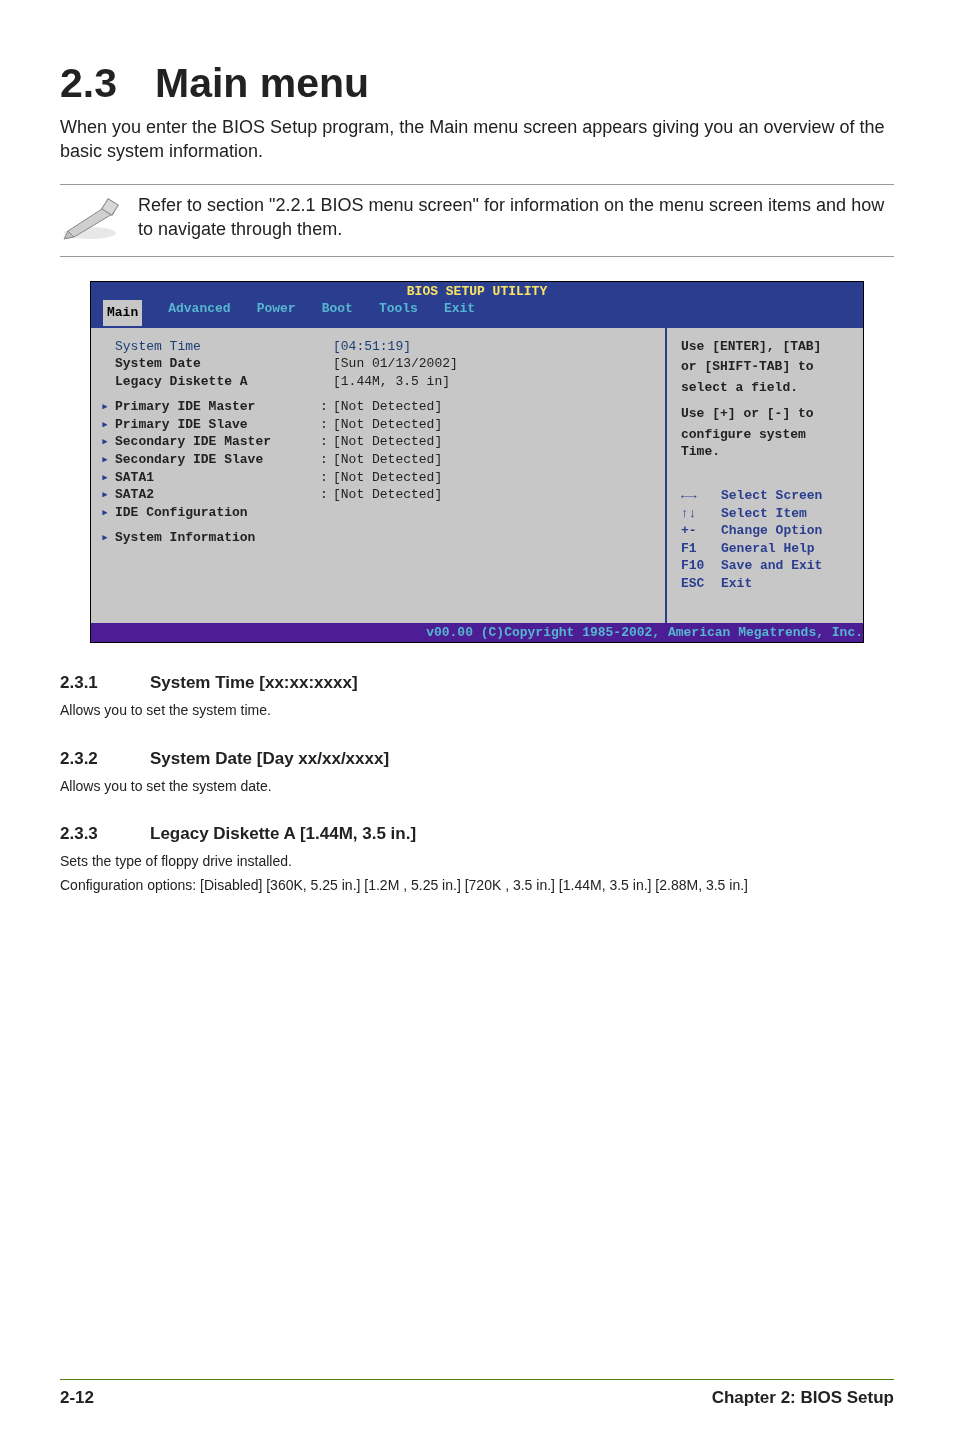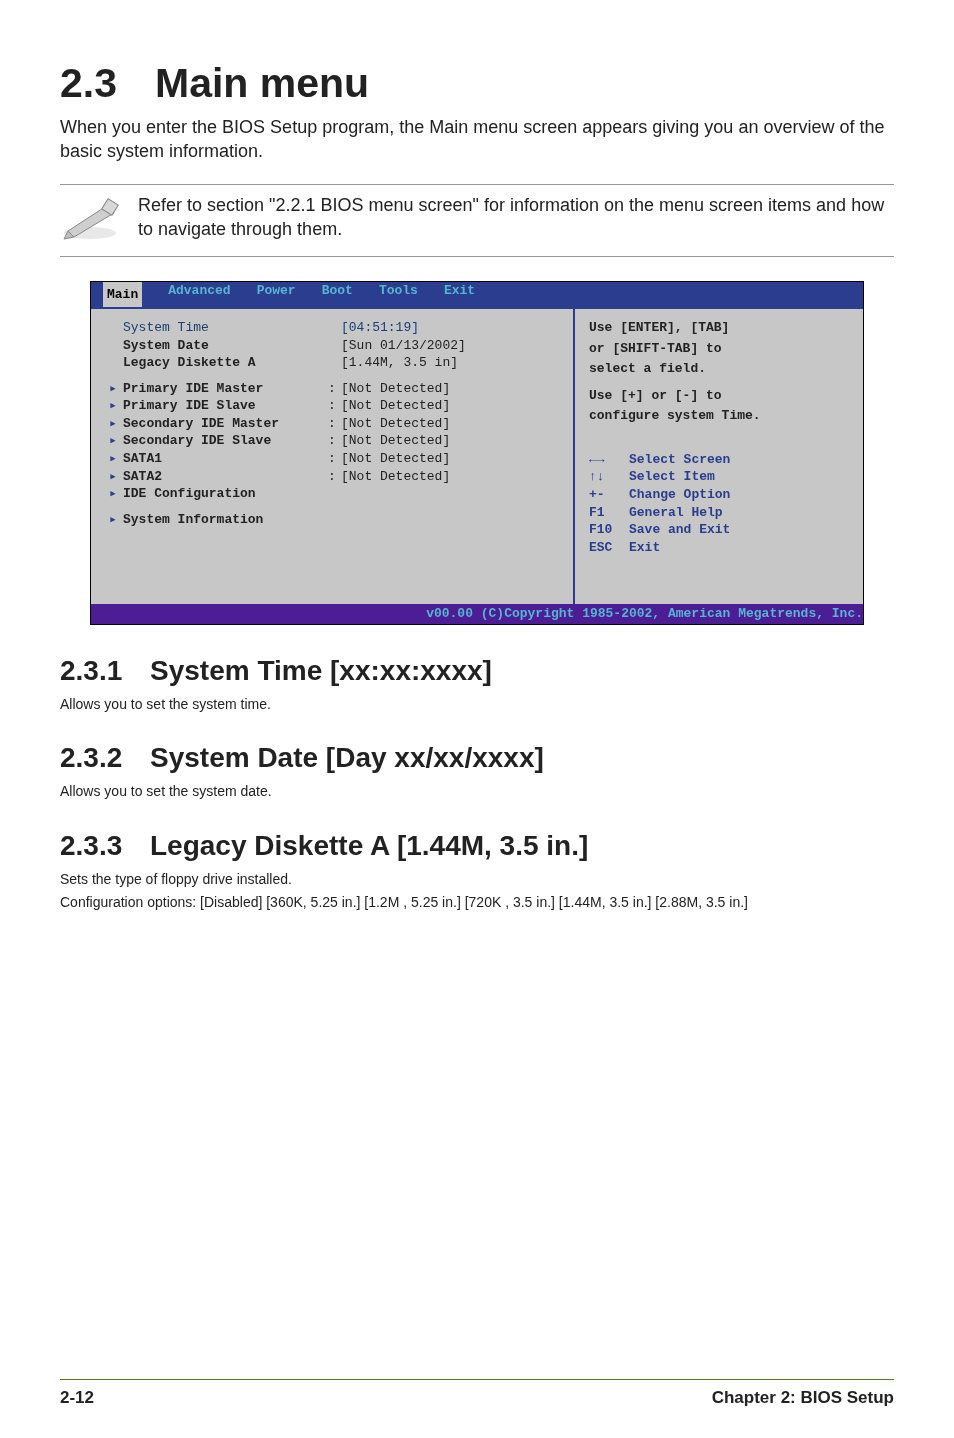--- a/index.html
+++ b/index.html
@@ -63,29 +63,28 @@
   }
   .bios-menu .sel {
     background: #c7c7c7;
     color: #000;
     padding: 4px 4px;
   }
   .bios-body {
     display: flex;
     background: #c7c7c7;
     border-top: 0;
-    padding-left: 8px;
   }
   .bios-left {
     flex: 1;
     border-right: 2px solid #2a3d8f;
     padding: 10px 10px 16px 10px;
   }
   .bios-right {
-    width: 288px;
+    width: 196px;
     padding: 10px 12px 10px 14px;
   }
   .row { display:flex; white-space:pre; }
   .row .label { width: 200px; }
   .row .sep { width: 18px; text-align:center; }
   .ptr { color:#2a3d8f; display:inline-block; width:14px; font-weight:bold; }
   .pad { display:inline-block; width:14px; }
   .dim { color:#1b3f73; }
   .help-line1 { font-weight:bold; margin-bottom:3px; }
   .help-line { font-weight:bold; margin-bottom:3px; }
@@ -96,21 +95,21 @@
     background:#4c1d95;
     color:#56b6cf;
     text-align:right;
     font-weight:bold;
     padding:1px 0;
   }
 
   h2 {
     font-family: Verdana, Arial, sans-serif;
     font-weight: 800;
-    font-size: 28px;
+    font-size: 17px;
     margin: 28px 0 8px 0;
   }
   h2 .snum { display:inline-block; width: 90px; }
   .body-p { font-size:14px; line-height:1.4; margin-bottom:4px; }
 
   .footer {
     position:absolute;
     left:60px; right:60px;
     bottom: 30px;
     border-top: 1px solid #4d7c0f;
@@ -135,20 +134,21 @@
       <ellipse cx="30" cy="40" rx="26" ry="6" fill="#e8e8e8"></ellipse>
       <polygon points="8,38 48,12 54,20 14,44" fill="#cfcfcf" stroke="#888"></polygon>
       <polygon points="8,38 14,44 4,46" fill="#bfbfbf" stroke="#888"></polygon>
       <rect x="44" y="8" width="12" height="12" transform="rotate(32 50 14)" fill="#d8d8d8" stroke="#888"></rect>
     </svg>
   </div>
   <div class="note-text">Refer to section "2.2.1  BIOS menu screen" for information on the menu screen items and how to navigate through them.</div>
 </div>
 
 <div class="bios">
+  <div class="bios-title-bar">BIOS SETUP UTILITY</div>
   <div class="bios-menu">
     <span class="sel">Main</span>
     <span>Advanced</span>
     <span>Power</span>
     <span>Boot</span>
     <span>Tools</span>
     <span>Exit</span>
   </div>
   <div class="bios-body">
     <div class="bios-left">

